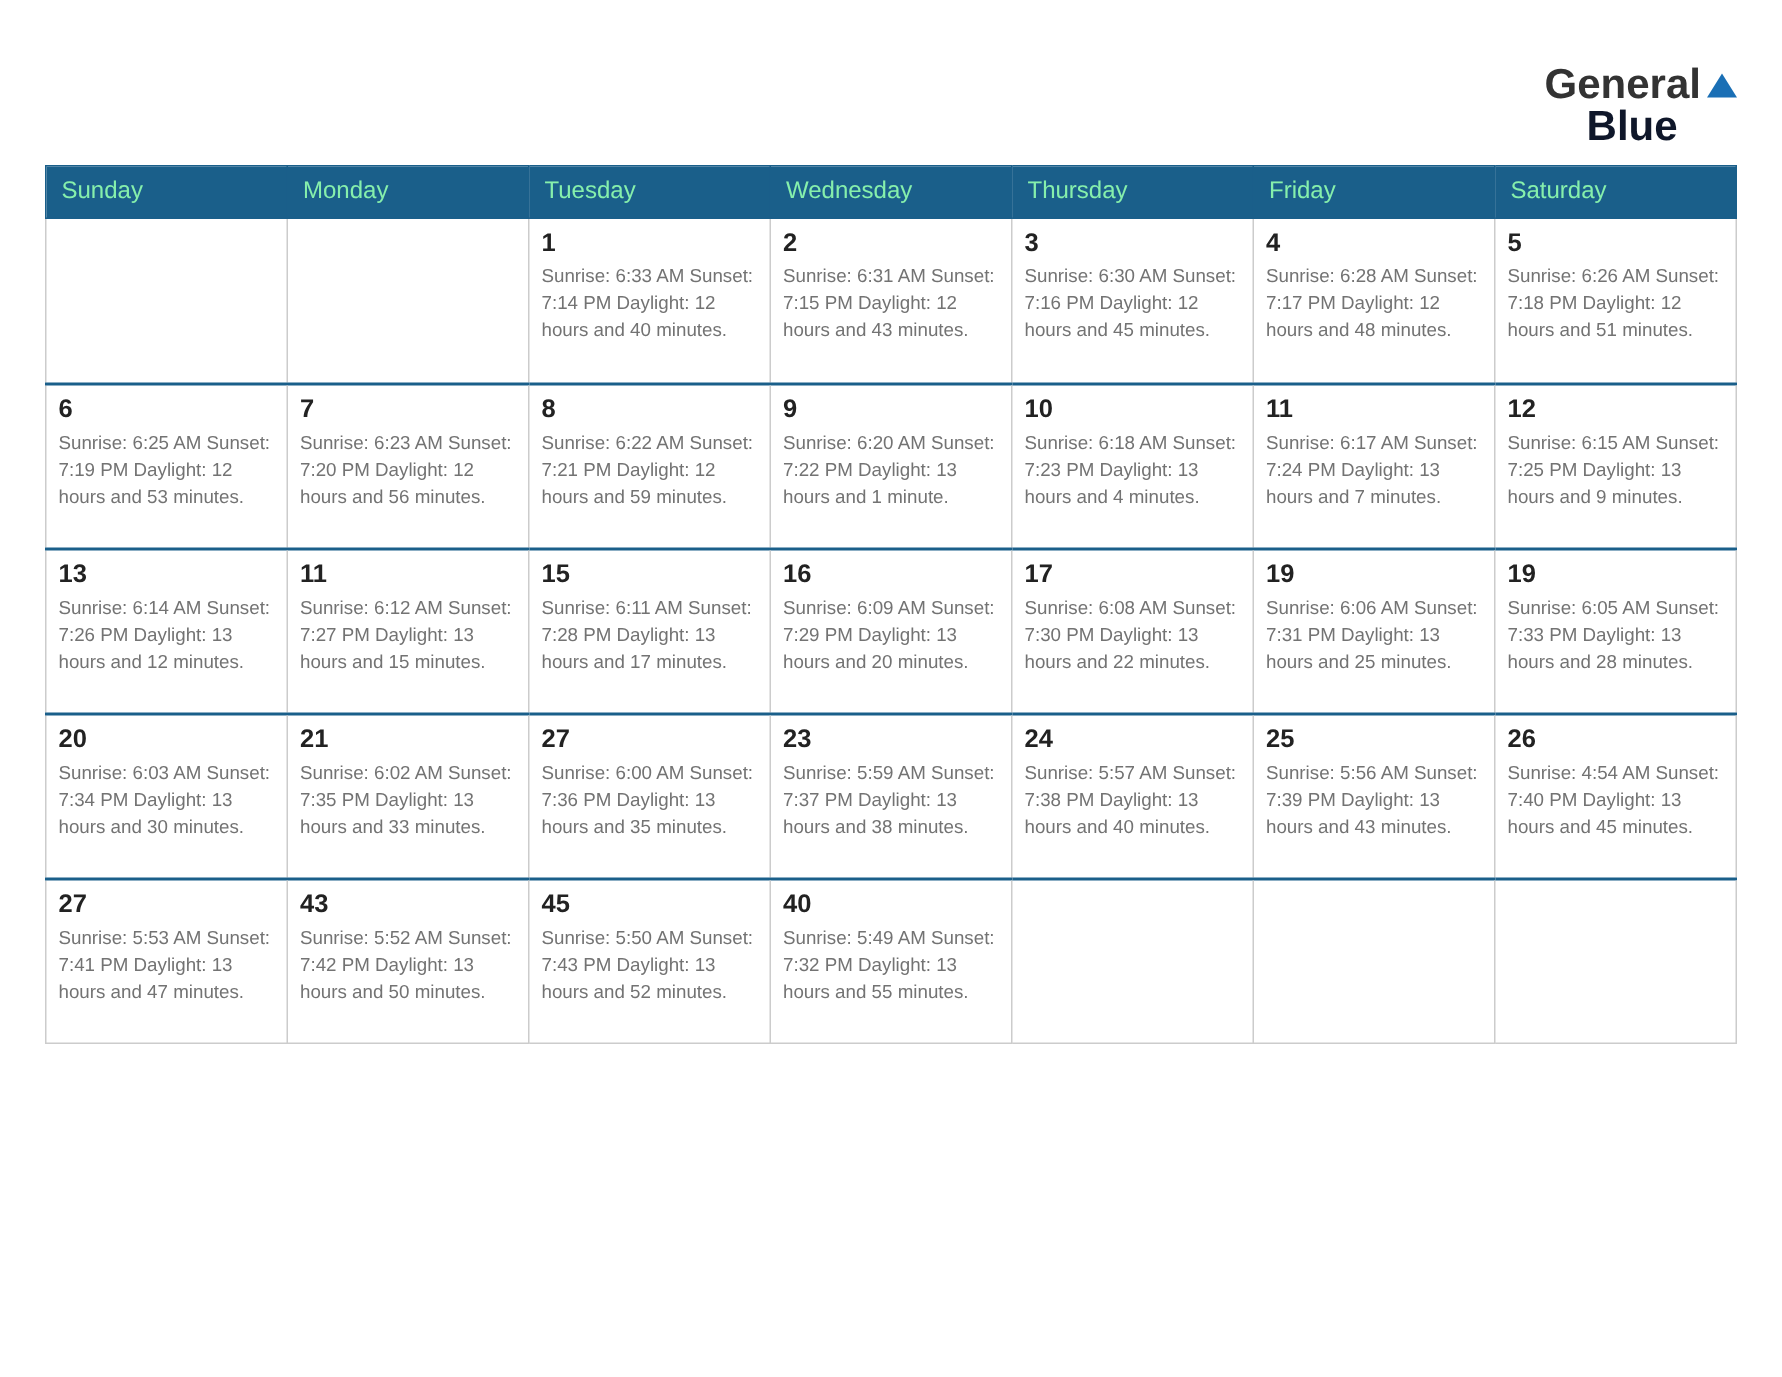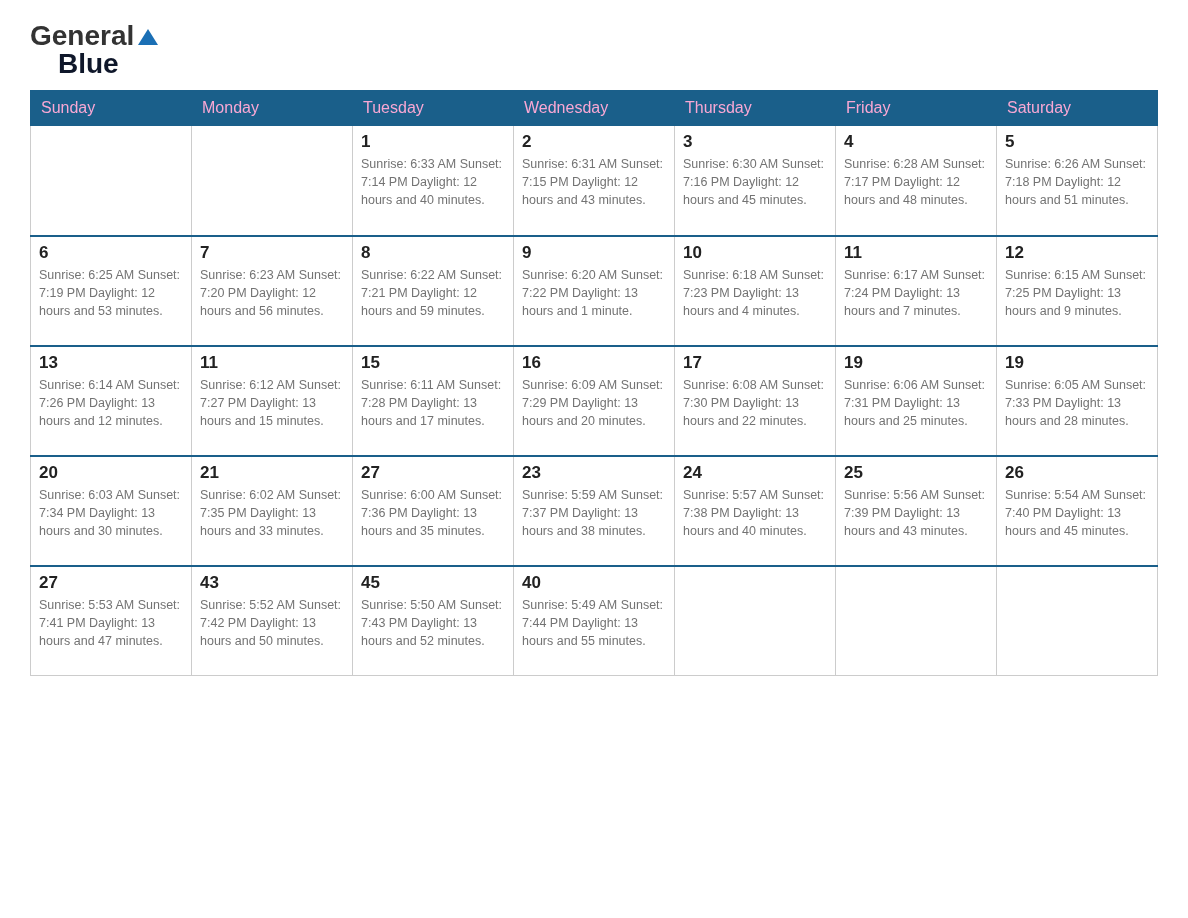--- a/index.html
+++ b/index.html
@@ -5,23 +5,24 @@
     * { margin: 0; padding: 0; box-sizing: border-box; }
     body {
       font-family: Arial, sans-serif;
       background: #fff;
       width: 1188px;
       min-height: 918px;
       padding: 20px 30px;
     }
     .header-area {
       display: flex;
-      justify-content: flex-start;
+      justify-content: flex-end;
       align-items: flex-start;
       margin-bottom: 10px;
+      margin-top: 20px;
     }
     .logo-text-general {
       font-size: 28px;
       font-weight: bold;
       color: #333;
     }
     .title-area {
       text-align: right;
     }
     .month-title {
@@ -35,21 +36,21 @@
       color: #444;
       margin-top: 4px;
     }
     .calendar-table {
       width: 100%;
       border-collapse: collapse;
       margin-top: 10px;
     }
     .calendar-table th {
       background-color: #1a5f8a;
-      color: #f9a8d4;
+      color: #86efac;
       padding: 8px 10px;
       text-align: left;
       font-size: 16px;
       font-weight: normal;
       border: 1px solid #1a5f8a;
     }
     .calendar-table td {
       border: 1px solid #ccc;
       vertical-align: top;
       padding: 6px 8px;
@@ -310,21 +311,21 @@
         </td>
         <td>
           <span class="day-number">25</span>
           <div class="day-info">Sunrise: 5:56 AM
 Sunset: 7:39 PM
 Daylight: 13 hours
 and 43 minutes.</div>
         </td>
         <td>
           <span class="day-number">26</span>
-          <div class="day-info">Sunrise: 5:54 AM
+          <div class="day-info">Sunrise: 4:54 AM
 Sunset: 7:40 PM
 Daylight: 13 hours
 and 45 minutes.</div>
         </td>
       </tr>
       <tr class="row-divider">
         <td>
           <span class="day-number">27</span>
           <div class="day-info">Sunrise: 5:53 AM
 Sunset: 7:41 PM
@@ -341,21 +342,21 @@
         <td>
           <span class="day-number">45</span>
           <div class="day-info">Sunrise: 5:50 AM
 Sunset: 7:43 PM
 Daylight: 13 hours
 and 52 minutes.</div>
         </td>
         <td>
           <span class="day-number">40</span>
           <div class="day-info">Sunrise: 5:49 AM
-Sunset: 7:44 PM
+Sunset: 7:32 PM
 Daylight: 13 hours
 and 55 minutes.</div>
         </td>
         <td class="empty-cell"></td>
         <td class="empty-cell"></td>
         <td class="empty-cell"></td>
       </tr>
     </tbody>
 </table>
 

